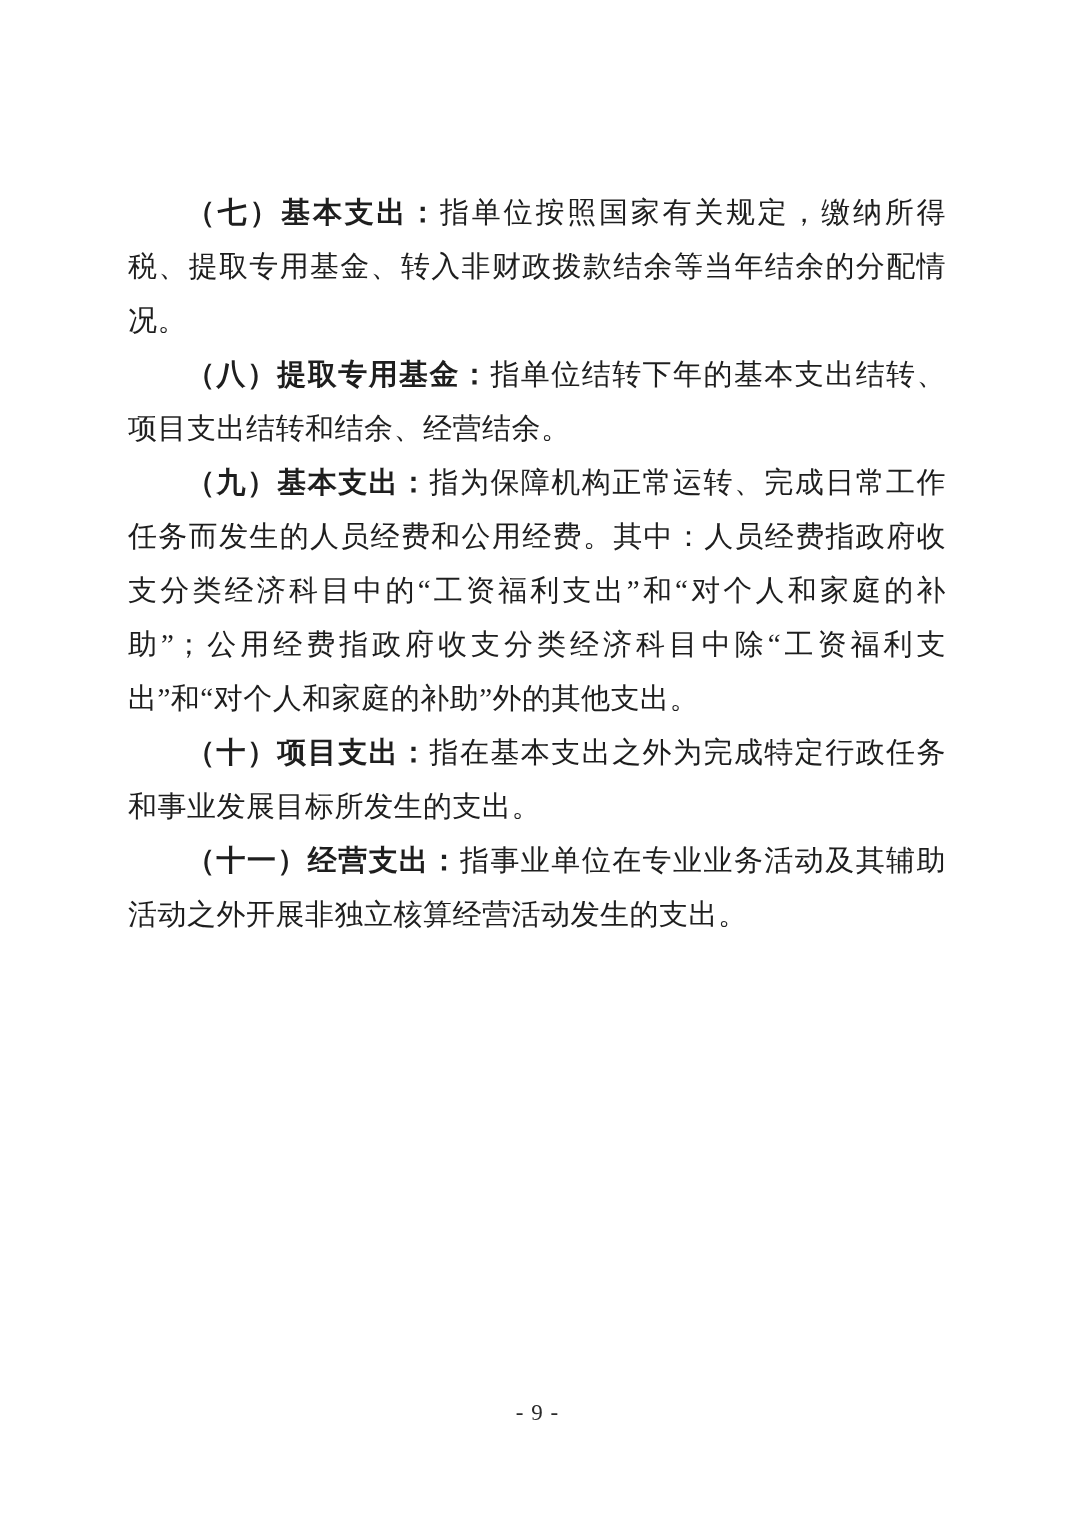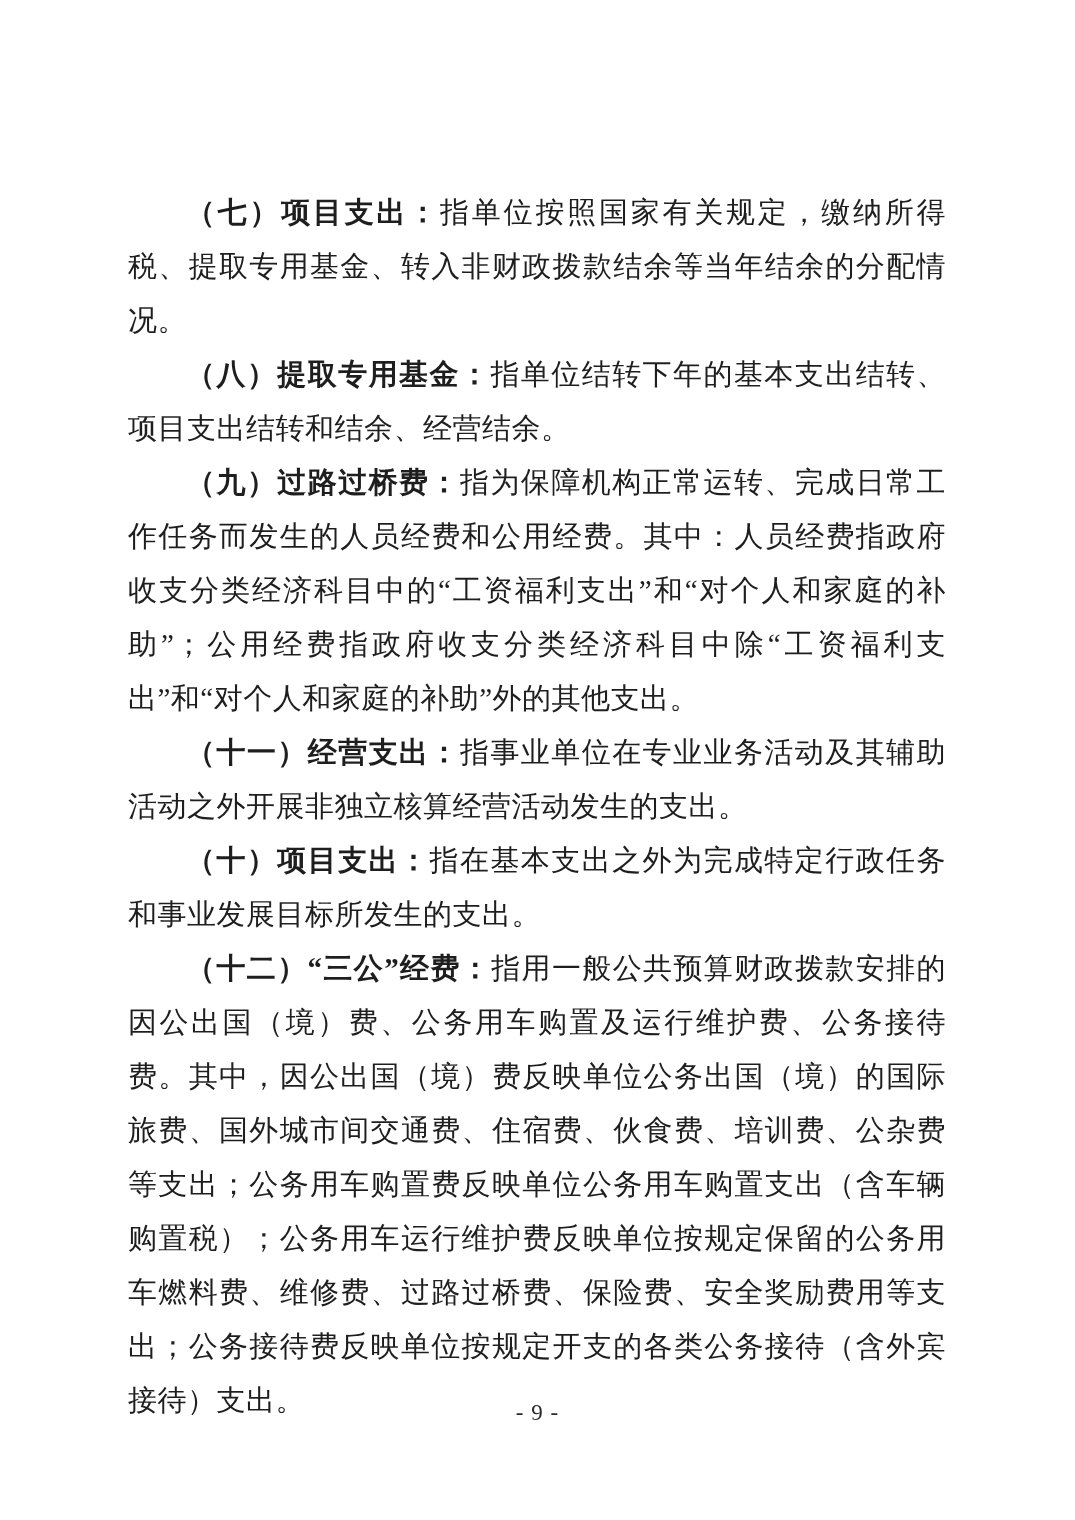--- a/index.html
+++ b/index.html
@@ -46,31 +46,30 @@
     letter-spacing: 1px;
   }
 </style>
 </head>
 <body>
 
 <div class="page">
 
   <div class="doc-body">
 
-    <p class="para"><span class="label">（七）项目支出：</span><span>指单位按照国家有关规定，缴纳所得税、提取专用基金、转入非财政拨款结余等当年结余的分配情况。</span></p>
+    <p class="para"><span class="label">（七）基本支出：</span><span>指单位按照国家有关规定，缴纳所得税、提取专用基金、转入非财政拨款结余等当年结余的分配情况。</span></p>
 
     <p class="para"><span class="label">（八）提取专用基金：</span><span>指单位结转下年的基本支出结转、项目支出结转和结余、经营结余。</span></p>
 
-    <p class="para"><span class="label">（九）过路过桥费：</span><span>指为保障机构正常运转、完成日常工作任务而发生的人员经费和公用经费。其中：人员经费指政府收支分类经济科目中的“工资福利支出”和“对个人和家庭的补助”；公用经费指政府收支分类经济科目中除“工资福利支出”和“对个人和家庭的补助”外的其他支出。</span></p>
+    <p class="para"><span class="label">（九）基本支出：</span><span>指为保障机构正常运转、完成日常工作任务而发生的人员经费和公用经费。其中：人员经费指政府收支分类经济科目中的“工资福利支出”和“对个人和家庭的补助”；公用经费指政府收支分类经济科目中除“工资福利支出”和“对个人和家庭的补助”外的其他支出。</span></p>
+
+    <p class="para"><span class="label">（十）项目支出：</span><span>指在基本支出之外为完成特定行政任务和事业发展目标所发生的支出。</span></p>
 
     <p class="para"><span class="label">（十一）经营支出：</span><span>指事业单位在专业业务活动及其辅助活动之外开展非独立核算经营活动发生的支出。</span></p>
 
-    <p class="para"><span class="label">（十）项目支出：</span><span>指在基本支出之外为完成特定行政任务和事业发展目标所发生的支出。</span></p>
-
-    <p class="para"><span class="label">（十二）“三公”经费：</span><span>指用一般公共预算财政拨款安排的因公出国（境）费、公务用车购置及运行维护费、公务接待费。其中，因公出国（境）费反映单位公务出国（境）的国际旅费、国外城市间交通费、住宿费、伙食费、培训费、公杂费等支出；公务用车购置费反映单位公务用车购置支出（含车辆购置税）；公务用车运行维护费反映单位按规定保留的公务用车燃料费、维修费、过路过桥费、保险费、安全奖励费用等支出；公务接待费反映单位按规定开支的各类公务接待（含外宾接待）支出。</span></p>
 
   </div>
 
   <div class="page-footer">
     <span class="page-number">- 9 -</span>
   </div>
 
 </div>
 
 </body></html>

